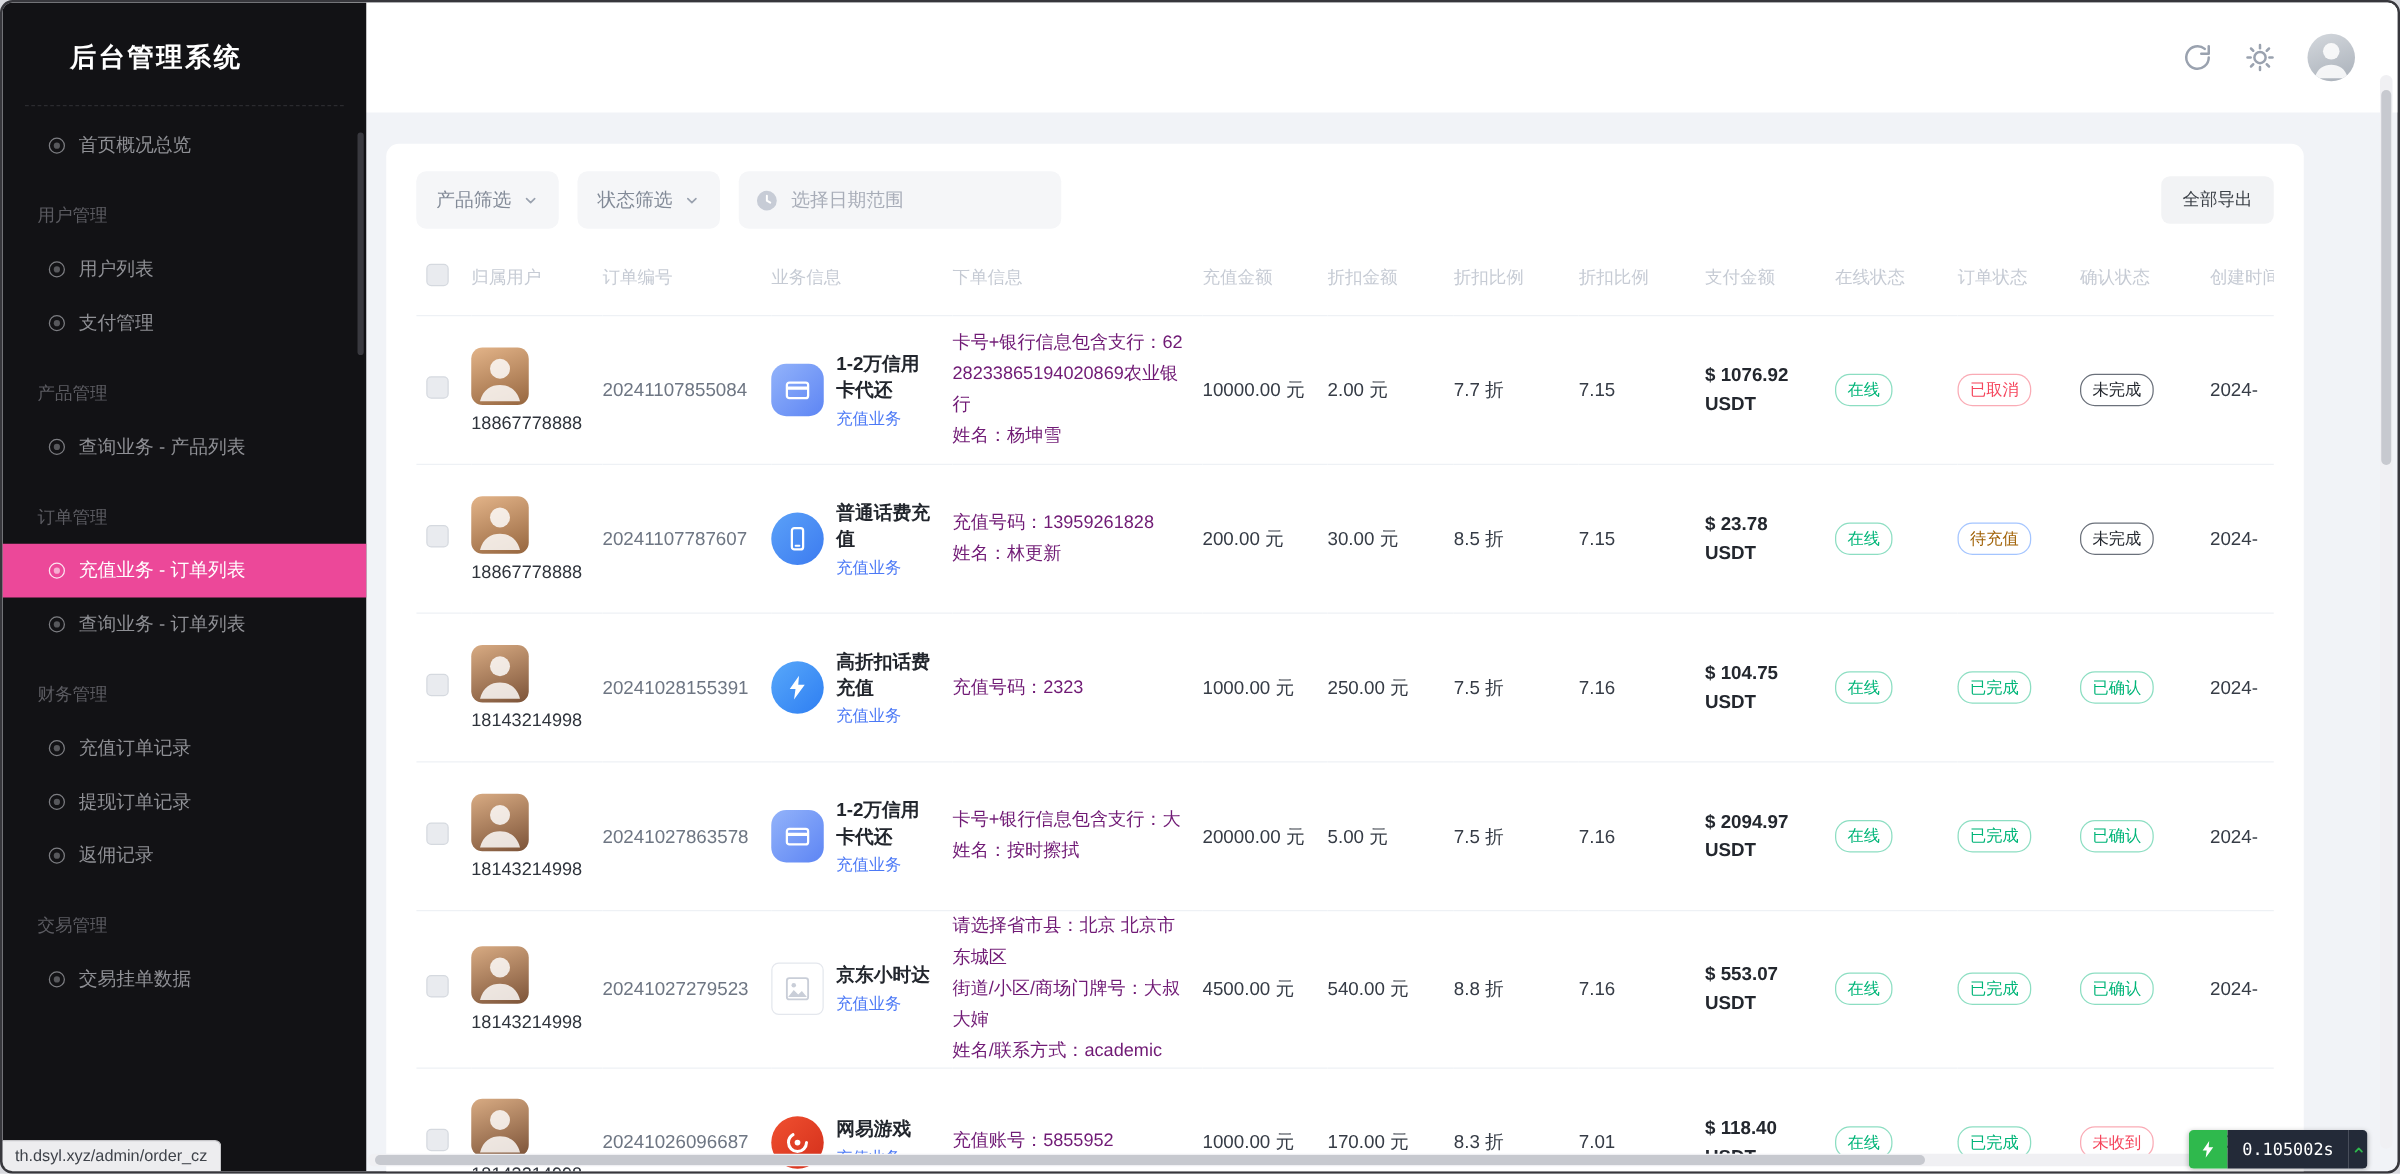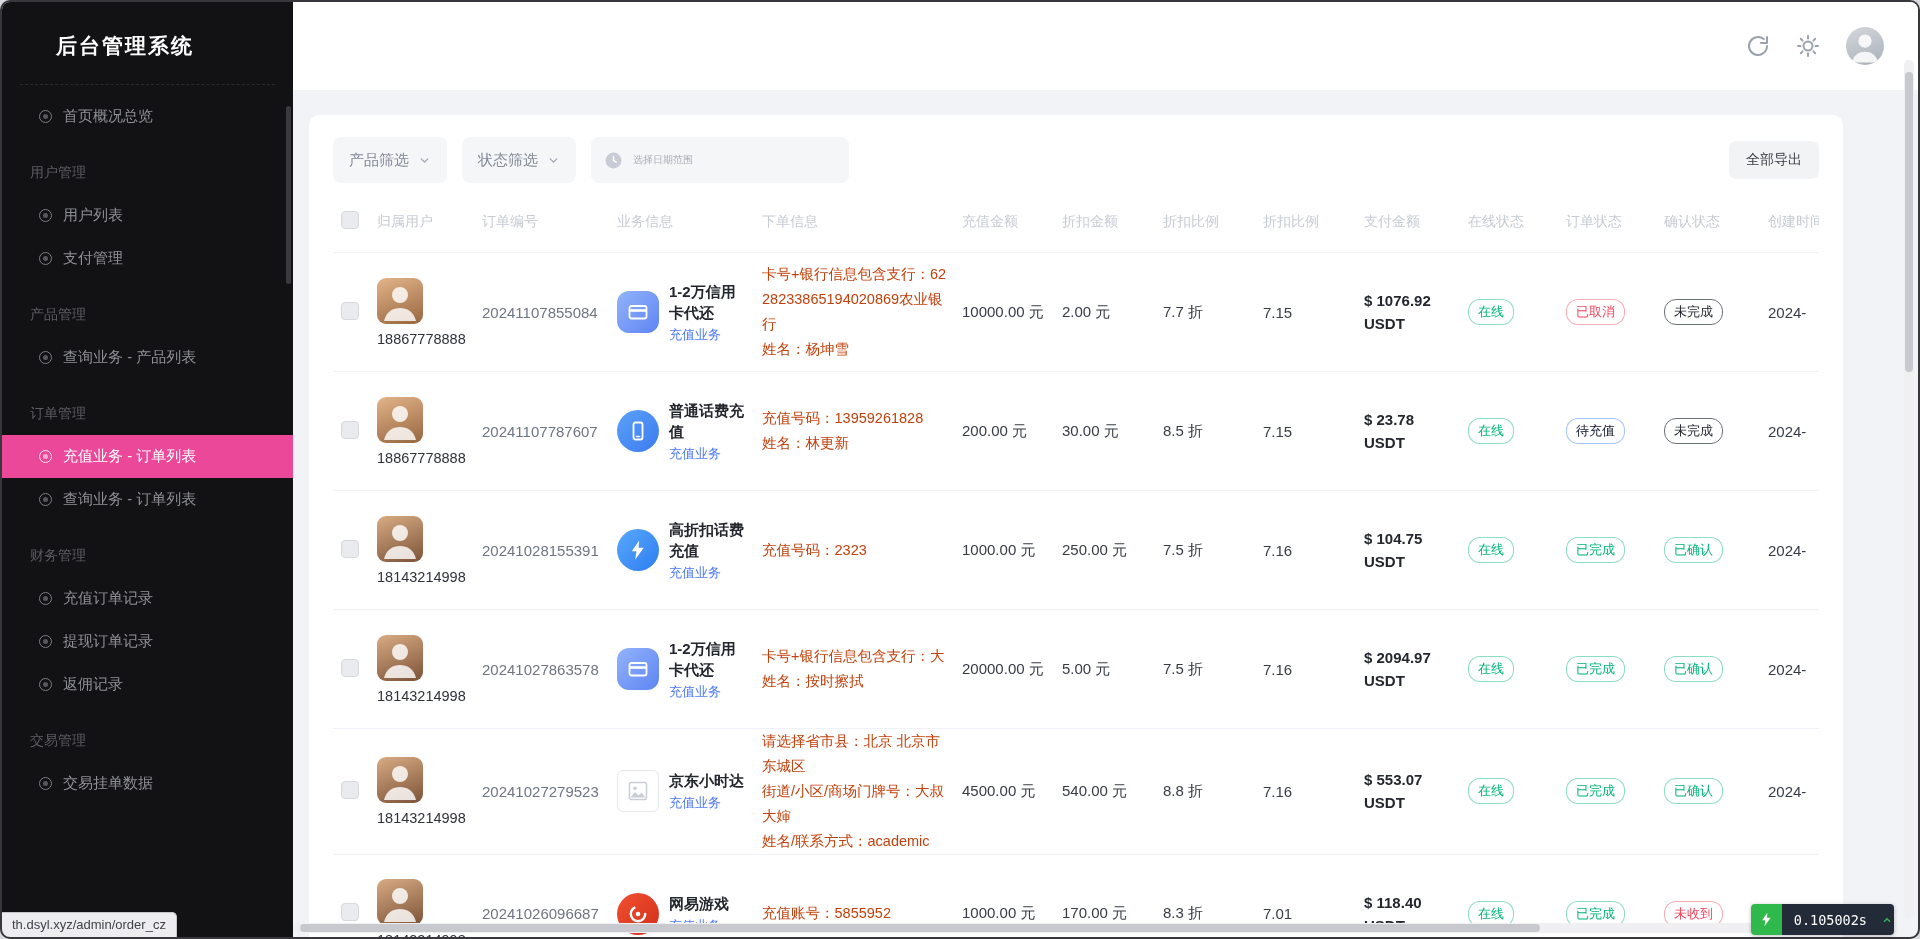--- a/index.html
+++ b/index.html
@@ -32,21 +32,21 @@
 
   
   .filters { display:flex; align-items:center; gap:15px; }
   .search { width:253px; height:46px; background:#f5f6f8; border-radius:8px; display:flex; align-items:center; gap:10px; padding:0 14px; cursor:text; }
   .search input { flex:1; min-width:0; border:none; outline:none; background:transparent; font-size:15px; color:#333; font-family:inherit; }
   .search input::placeholder { color:#a8adb8; }
   .s-icon svg, .clock-icon svg, .chev svg { display:block; }
   .select { height:46px; background:#f5f6f8; border-radius:8px; display:flex; align-items:center; gap:9px; padding:0 16px; color:#828a97; font-size:15px; cursor:pointer; }
   .chev { color:#9aa2af; }
   .daterange { width:258px; height:46px; background:#f5f6f8; border-radius:8px; display:flex; align-items:center; gap:10px; padding:0 13px; cursor:pointer; }
-  .daterange .ph { color:#a8adb8; font-size:10px; }
+  .daterange .ph { color:#a8adb8; font-size:15px; }
   .export { margin-left:auto; height:38px; padding:0 17px; background:#f2f3f5; border:none; border-radius:7px; color:#3c4148; font-size:14px; font-family:inherit; cursor:pointer; }
 
   
   .table-wrap { margin-top:18px; width:100%; overflow:hidden; }
   table { border-collapse:collapse; table-layout:fixed; width:1525px; }
   col.c0{width:44px} col.c1{width:105px} col.c2{width:135px} col.c3{width:145px} col.c4{width:200px}
   col.c5{width:100px} col.c6{width:101px} col.c7{width:100px} col.c8{width:101px} col.c9{width:104px}
   col.c10{width:98px} col.c11{width:98px} col.c12{width:104px} col.c13{width:90px}
   th { text-align:left; font-weight:400; color:#c6cbd4; font-size:14px; padding:10px 12px 20px 0; white-space:nowrap; overflow:hidden; }
   th.col-check, td.col-check { padding-left:8px; }
@@ -64,27 +64,27 @@
   .biz-icon { width:42px; height:42px; flex:none; display:flex; align-items:center; justify-content:center; }
   .biz-icon svg { width:24px; height:24px; }
   .icon-credit-card { background:linear-gradient(135deg,#93b3fa,#5d85f4); border-radius:12px; }
   .icon-phone { background:linear-gradient(135deg,#5ba1f8,#3c7bf0); border-radius:50%; }
   .icon-lightning { background:linear-gradient(135deg,#58a8fa,#2e7ef2); border-radius:50%; }
   .icon-image-placeholder { background:#fff; border:1px solid #e4e7ed; border-radius:6px; }
   .icon-game { background:linear-gradient(135deg,#f05030,#d32f1b); border-radius:50%; }
   .biz-text { display:flex; flex-direction:column; gap:3px; min-width:0; }
   .biz-name { font-weight:700; color:#22262d; font-size:15px; line-height:1.4; }
   .biz-type { color:#4c79f6; font-size:13px; }
-  .info-lines { font-size:14.5px; color:#c2410c; line-height:1.72; word-break:break-all; }
+  .info-lines { font-size:14.5px; color:#701a75; line-height:1.72; word-break:break-all; }
   .pay { font-weight:700; color:#23272e; line-height:1.55; }
   .pay span { display:block; }
   .tag { display:inline-block; padding:3px 9px; border-radius:12px; font-size:13px; border:1px solid; white-space:nowrap; background:#fff; }
   .tag-green { color:#00b578; border-color:rgba(0,181,120,.45); }
   .tag-red   { color:#f5455c; border-color:rgba(245,69,92,.45); }
-  .tag-blue  { color:#0f172a; border-color:rgba(74,140,255,.5);font-family:Liberation Serif, serif; }
+  .tag-blue  { color:#a16207; border-color:rgba(74,140,255,.5);font-family:Liberation Serif, serif; }
   .tag-dark  { color:#23272e; border-color:#6b717b; }
   .created { color:#363c46; }
 
   
   .v-scroll { position:absolute; right:4px; top:58px; bottom:18px; width:10px; background:#f0f0f3; border-radius:6px; z-index:8; }
   .v-thumb { position:absolute; top:12px; left:1px; width:8px; height:300px; background:#c7c9cf; border-radius:5px; }
   .h-scroll { position:absolute; left:292px; right:34px; bottom:4px; height:10px; background:#f0f0f3; border-radius:6px; z-index:8; }
   .h-thumb { position:absolute; left:6px; top:1px; width:78%; height:8px; background:#c7c9cf; border-radius:5px; }
   .link-preview { position:absolute; left:0; bottom:0; background:#ededef; border:1px solid #c6c6c9; border-left:none; border-bottom:none; border-top-right-radius:5px; padding:4px 10px 5px; font-size:13px; color:#3f434a; z-index:20; }
   .perf { position:absolute; right:24px; bottom:2px; height:31px; display:flex; align-items:stretch; z-index:20; border-radius:4px; overflow:hidden; box-shadow:0 1px 4px rgba(0,0,0,.25); cursor:pointer; }

